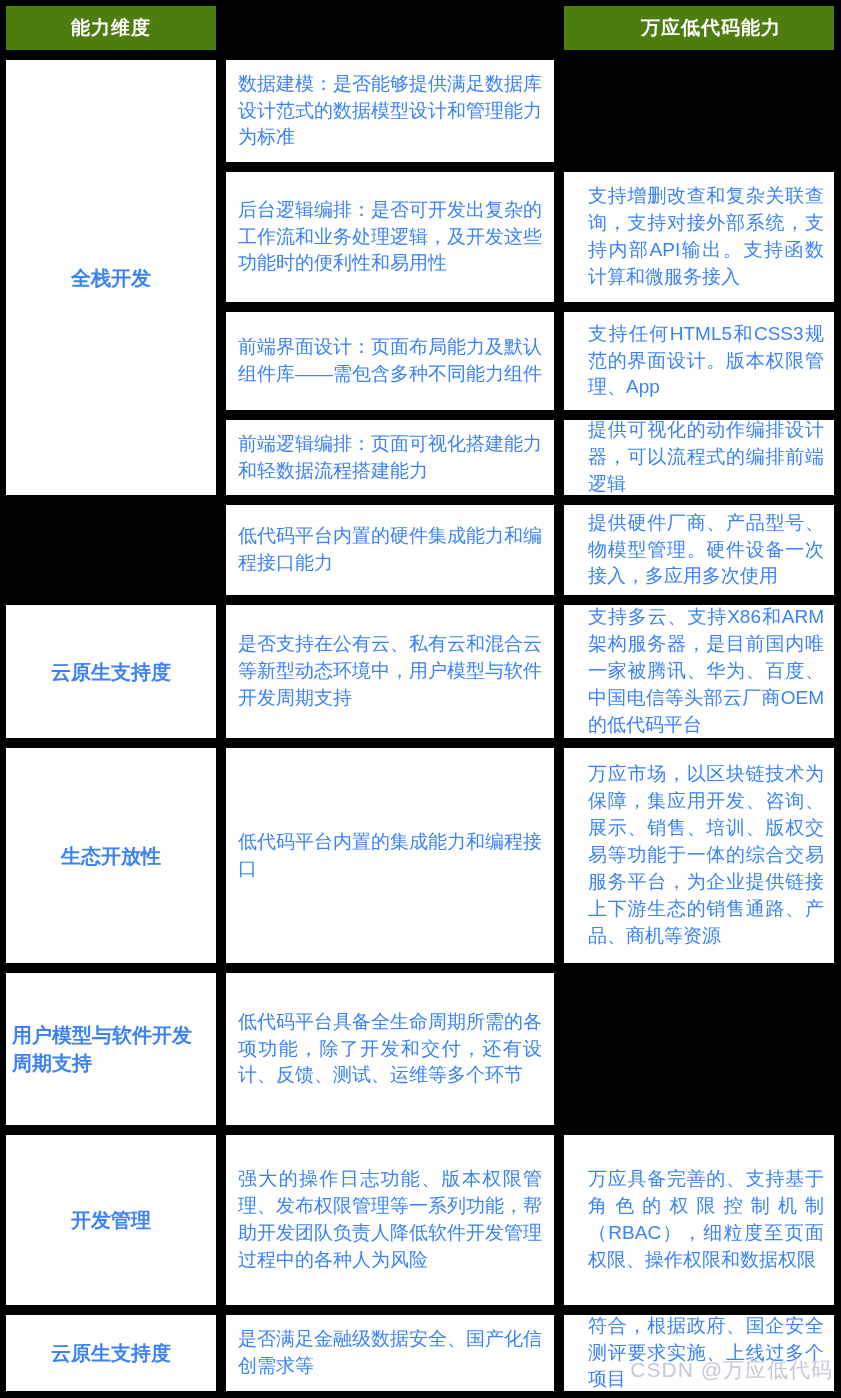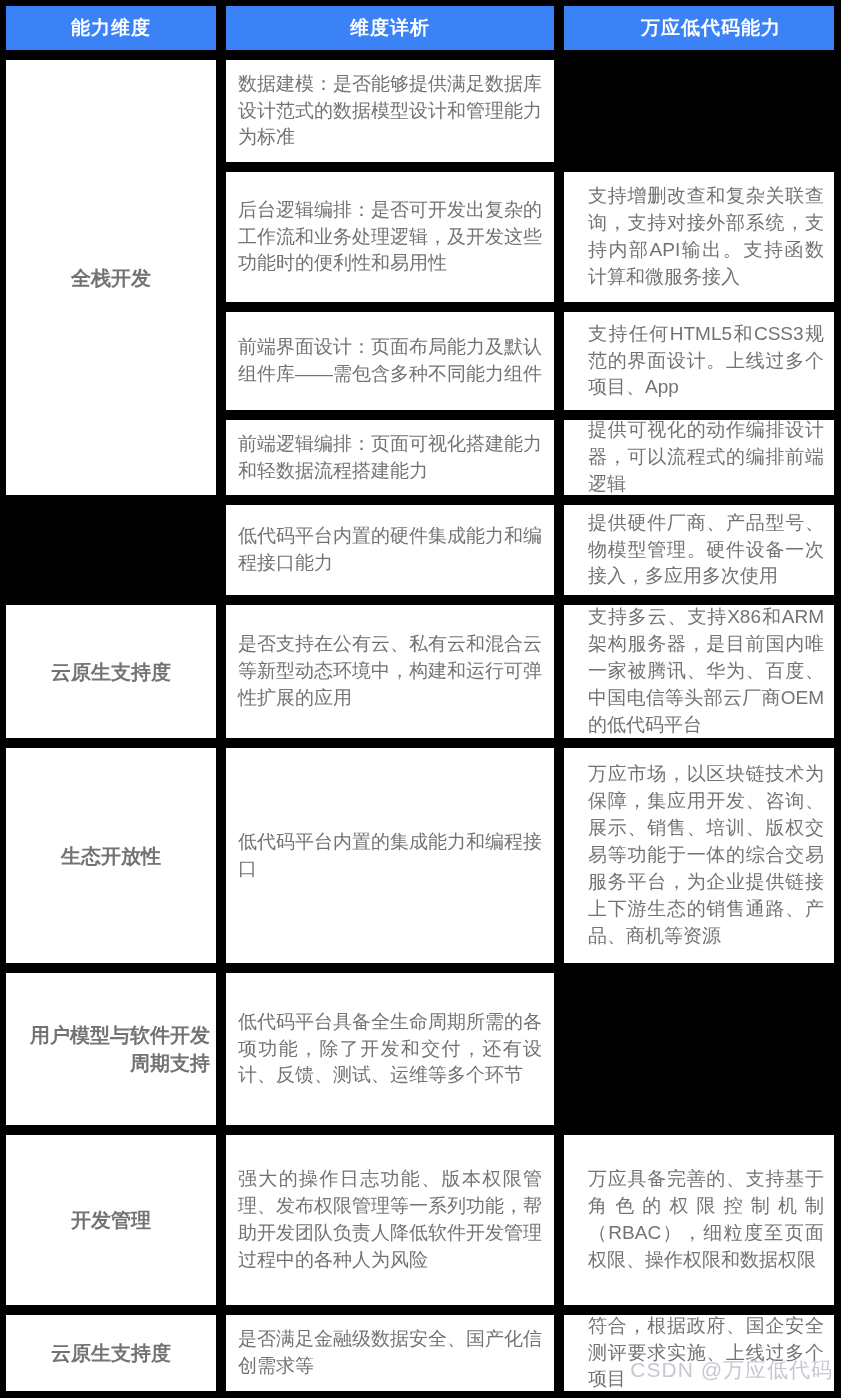--- a/index.html
+++ b/index.html
@@ -15,40 +15,40 @@
     background: #000000;
     box-sizing: border-box;
     display: grid;
     grid-template-columns: 210px 328px 270px;
     grid-template-rows: 44px 102px 130px 98px 75px 90px 133px 215px 152px 170px 76px;
     gap: 10px 10px;
     padding: 6px 6px 7px 6px;
   }
   .cell {
     background: #ffffff;
-    color: #737373;
+    color: #3b82f6;
     display: flex;
     align-items: center;
     box-sizing: border-box;
     overflow: hidden;
   }
   .head {
-    background: #3b82f6;
+    background: #4d7c0f;
     color: #ffffff;
     font-weight: bold;
     font-size: 19px;
     justify-content: center;
     text-align: center;
     letter-spacing: 1px;
   }
   .dim {
     font-weight: bold;
     font-size: 20px;
     justify-content: center;
-    text-align: right;
+    text-align: left;
     padding: 0 6px;
     line-height: 1.4;
   }
   .det, .cap {
     font-size: 19px;
     line-height: 1.42;
     text-align: justify;
     padding: 8px 12px;
   }
   .cap { padding: 8px 10px; }
@@ -71,41 +71,40 @@
     pointer-events: none;
     white-space: nowrap;
   }
 </style>
 </head>
 <body>
 
 <div class="table-wrap">
 
   <div class="cell head c1" style="grid-row:1">能力维度</div>
-  <div class="cell head c2" style="grid-row:1">维度详析</div>
   <div class="cell head c3" style="grid-row:1">万应低代码能力</div>
 
   <div class="cell dim c1 span4">全栈开发</div>
 
   <div class="cell det c2 r2">数据建模：是否能够提供满足数据库设计范式的数据模型设计和管理能力为标准</div>
 
   <div class="cell det c2 r3">后台逻辑编排：是否可开发出复杂的工作流和业务处理逻辑，及开发这些功能时的便利性和易用性</div>
   <div class="cell cap c3 r3">支持增删改查和复杂关联查询，支持对接外部系统，支持内部API输出。支持函数计算和微服务接入</div>
 
   <div class="cell det c2 r4">前端界面设计：页面布局能力及默认组件库——需包含多种不同能力组件</div>
-  <div class="cell cap c3 r4">支持任何HTML5和CSS3规范的界面设计。上线过多个项目、App</div>
+  <div class="cell cap c3 r4">支持任何HTML5和CSS3规范的界面设计。版本权限管理、App</div>
 
   <div class="cell det c2 r5">前端逻辑编排：页面可视化搭建能力和轻数据流程搭建能力</div>
   <div class="cell cap c3 r5">提供可视化的动作编排设计器，可以流程式的编排前端逻辑</div>
 
   <div class="cell det c2 r6">低代码平台内置的硬件集成能力和编程接口能力</div>
   <div class="cell cap c3 r6">提供硬件厂商、产品型号、物模型管理。硬件设备一次接入，多应用多次使用</div>
 
   <div class="cell dim c1 r7">云原生支持度</div>
-  <div class="cell det c2 r7">是否支持在公有云、私有云和混合云等新型动态环境中，构建和运行可弹性扩展的应用</div>
+  <div class="cell det c2 r7">是否支持在公有云、私有云和混合云等新型动态环境中，用户模型与软件开发周期支持</div>
   <div class="cell cap c3 r7">支持多云、支持X86和ARM架构服务器，是目前国内唯一家被腾讯、华为、百度、中国电信等头部云厂商OEM的低代码平台</div>
 
   <div class="cell dim c1 r8">生态开放性</div>
   <div class="cell det c2 r8">低代码平台内置的集成能力和编程接口</div>
   <div class="cell cap c3 r8">万应市场，以区块链技术为保障，集应用开发、咨询、展示、销售、培训、版权交易等功能于一体的综合交易服务平台，为企业提供链接上下游生态的销售通路、产品、商机等资源</div>
 
   <div class="cell det c2 r9">低代码平台具备全生命周期所需的各项功能，除了开发和交付，还有设计、反馈、测试、运维等多个环节</div>
   <div class="cell dim c1 r9">用户模型与软件开发周期支持</div>
 
   <div class="cell dim c1 r10">开发管理</div>

